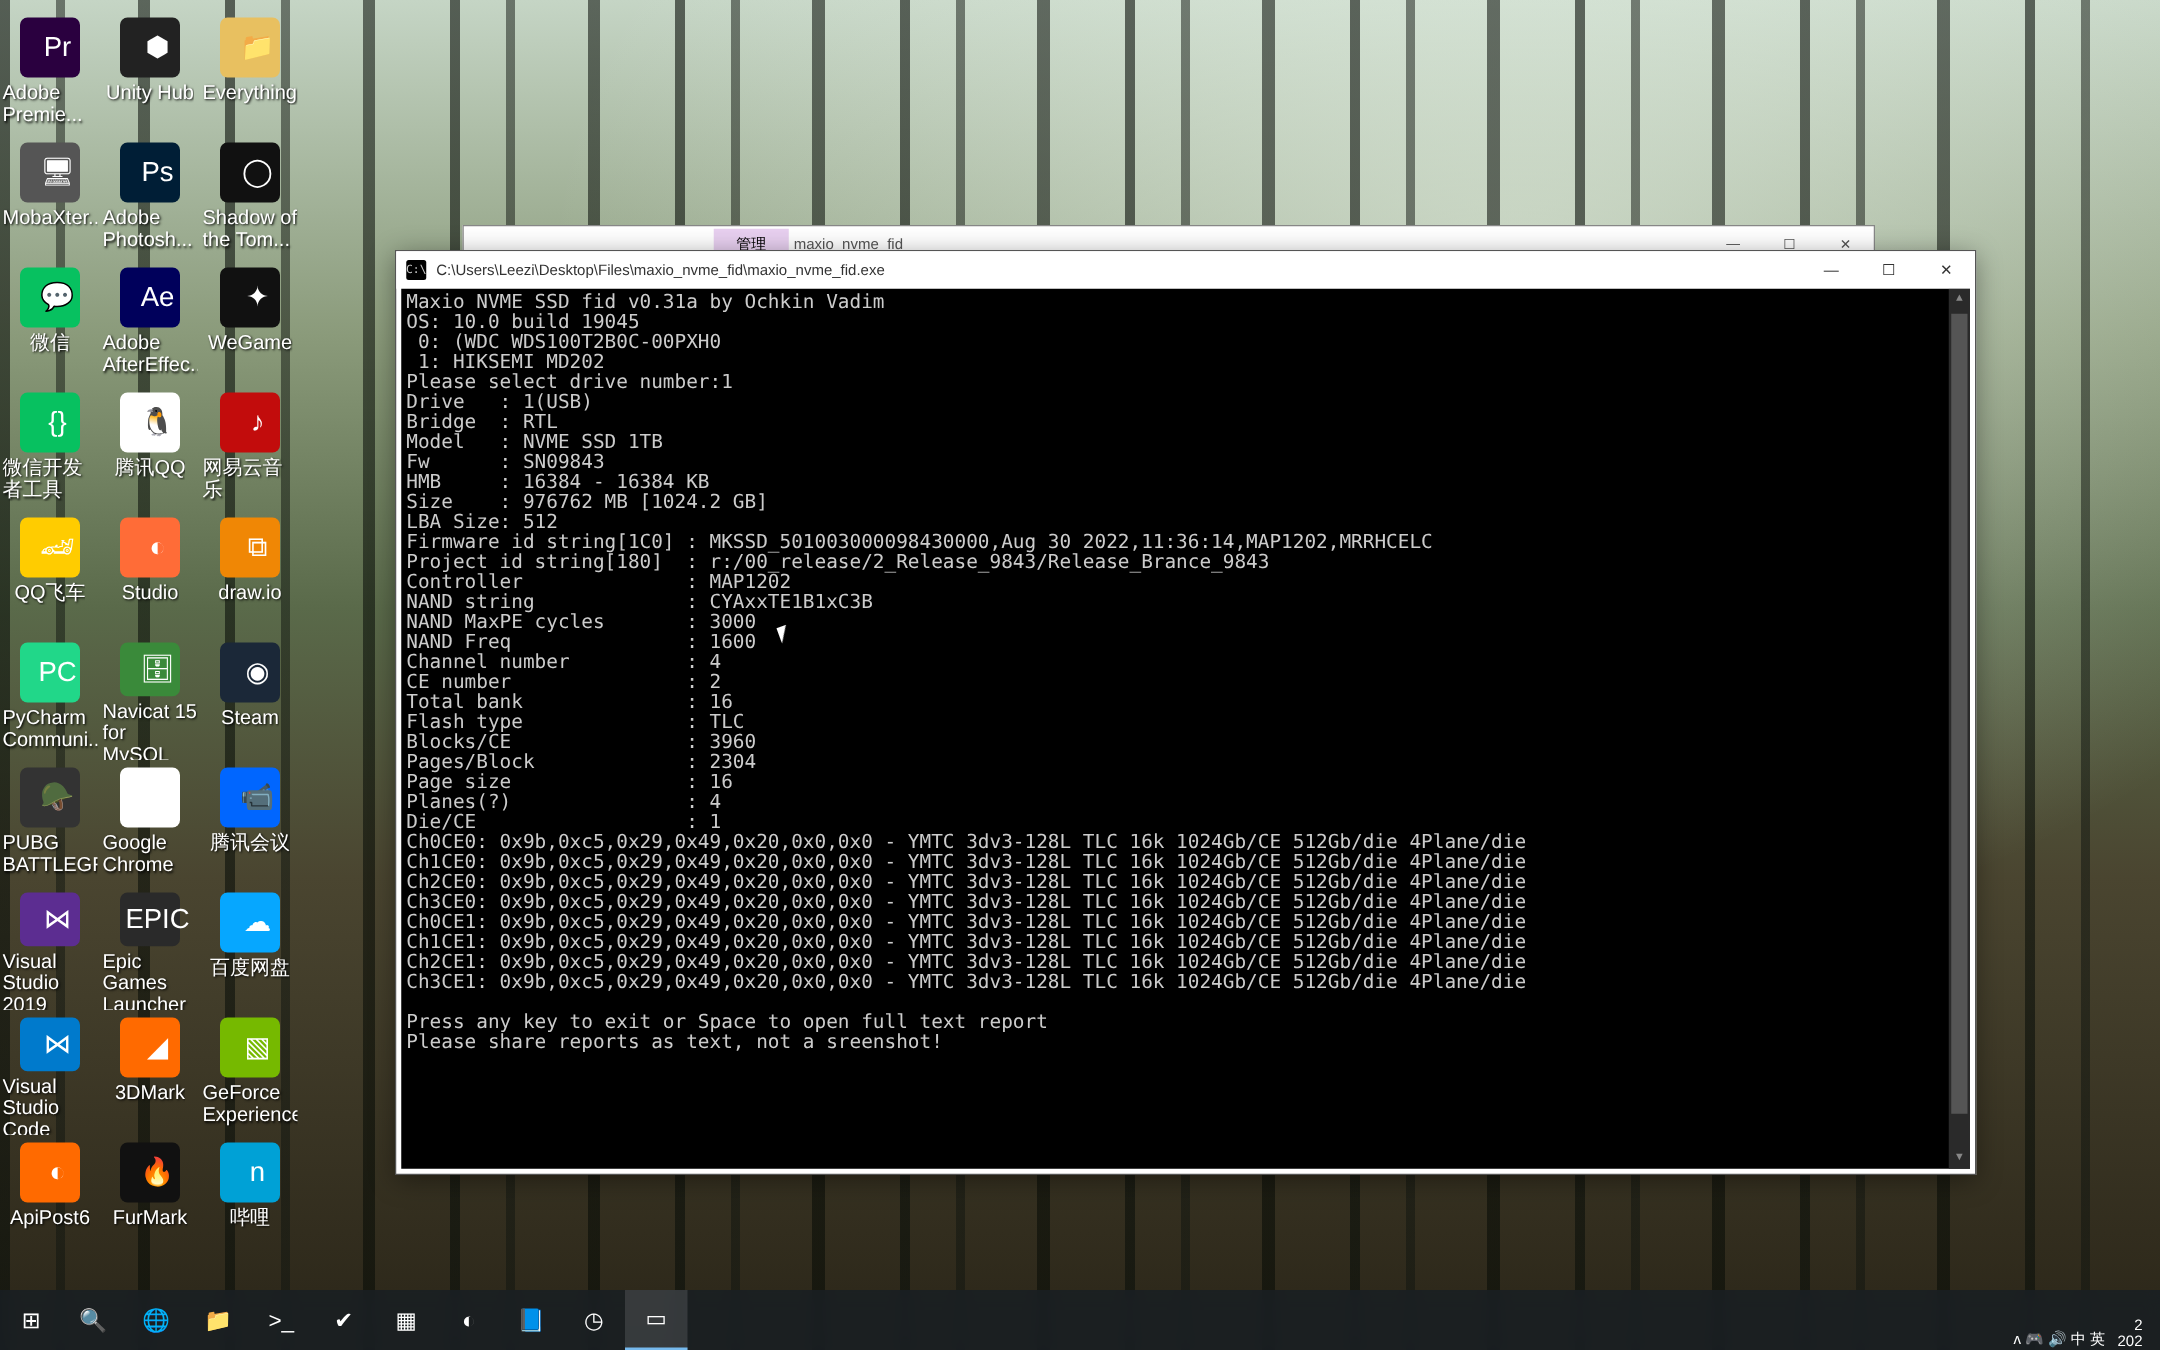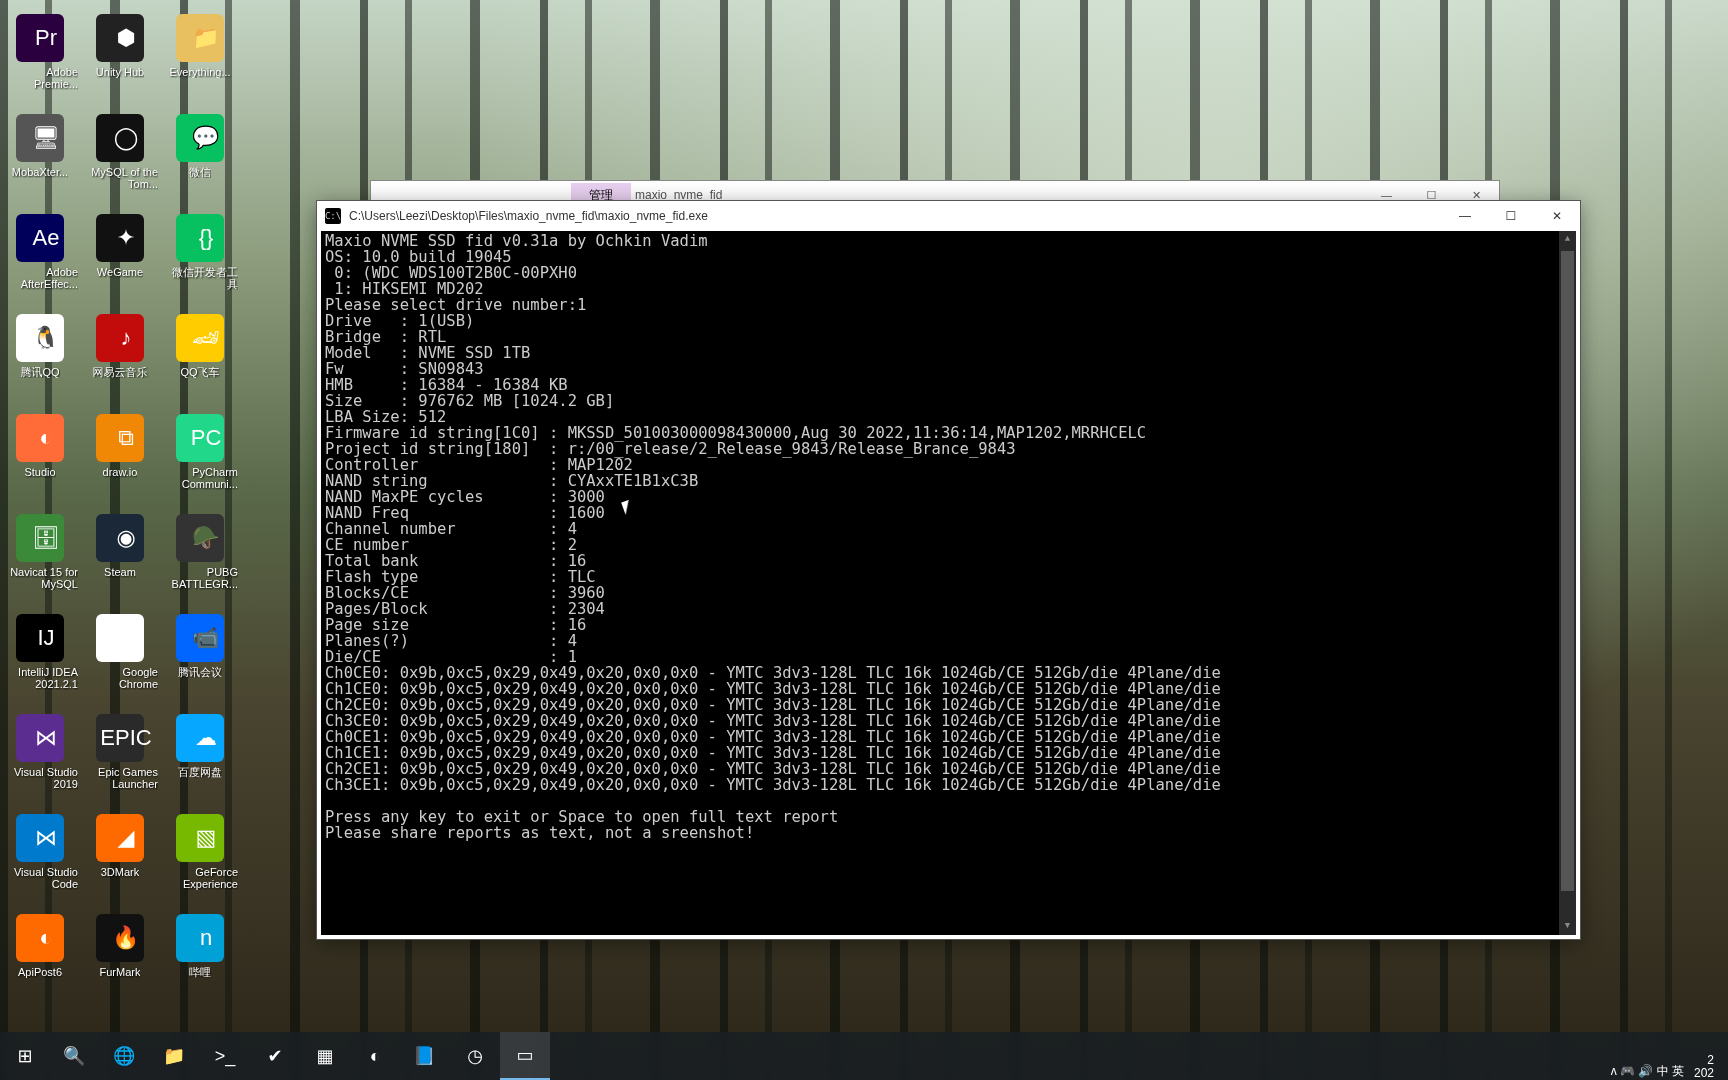--- a/index.html
+++ b/index.html
@@ -13,21 +13,21 @@
   position: absolute; inset: 0;
   background:
     repeating-linear-gradient(90deg, rgba(10,15,10,.6) 0 8px, transparent 8px 45px, rgba(15,20,15,.5) 45px 52px, transparent 52px 110px, rgba(5,10,5,.55) 110px 120px, transparent 120px 180px),
     radial-gradient(ellipse at 70% 20%, rgba(240,250,240,.55), transparent 45%),
     linear-gradient(to bottom, #c5d5c5 0%, #8a9a7a 25%, #5a6a4a 45%, #4a4530 65%, #2a2518 100%);
 }
 
 .desktop { position: absolute; top: 8px; left: 0; width: 250px; display: flex; flex-wrap: wrap; align-content: flex-start; }
 .dicon { width: 80px; height: 100px; display: flex; flex-direction: column; align-items: center; justify-content: flex-start; padding-top: 6px; cursor: pointer; }
 .dicon .ic { width: 48px; height: 48px; border-radius: 6px; display: flex; align-items: center; justify-content: center; font-size: 22px; color: #fff; padding-left: 12px; }
-.dicon .lbl { color: #fff; font-size: 11px; text-align: right; margin-top: 4px; text-shadow: 1px 1px 2px #000; line-height: 1.1; max-width: 76px; overflow: hidden; }
+.dicon .lbl { color: #fff; font-size: 16px; text-align: left; margin-top: 4px; text-shadow: 1px 1px 2px #000; line-height: 1.1; max-width: 76px; overflow: hidden; }
 
 .explorer { position: absolute; left: 370px; top: 180px; width: 1130px; height: 30px; background: #fff; border: 1px solid #888; }
 .explorer .tabstrip { height: 28px; display: flex; align-items: center; font-size: 12px; }
 .explorer .tab { background: #e8d0f0; padding: 4px 18px; margin-left: 200px; }
 .explorer .tabtxt { margin-left: 4px; color: #555; }
 .explorer .ctrls { position: absolute; right: 0; top: 0; display: flex; }
 .explorer .ctrls span { width: 45px; height: 28px; display: flex; align-items: center; justify-content: center; font-size: 11px; color: #555; }
 
 .console { position: absolute; left: 316px; top: 200px; width: 1265px; height: 740px; background: #fff; border: 1px solid #555; box-shadow: 0 4px 20px rgba(0,0,0,.4); }
 .titlebar { height: 30px; background: #fff; display: flex; align-items: center; padding: 0 8px; font-size: 12px; color: #333; }
@@ -65,22 +65,26 @@
     </div>
     <div class="dicon">
       <div class="ic" style="background:#e8c060">📁</div>
       <div class="lbl">Everything...</div>
     </div>
     <div class="dicon">
       <div class="ic" style="background:#555">🖥</div>
       <div class="lbl">MobaXter...</div>
     </div>
     <div class="dicon">
+      <div class="ic" style="background:#001e36">Ps</div>
+      <div class="lbl">Adobe Photosh...</div>
+    </div>
+    <div class="dicon">
       <div class="ic" style="background:#111">◯</div>
-      <div class="lbl">MySQL of the Tom...</div>
+      <div class="lbl">Shadow of the Tom...</div>
     </div>
     <div class="dicon">
       <div class="ic" style="background:#07c160">💬</div>
       <div class="lbl">微信</div>
     </div>
     <div class="dicon">
       <div class="ic" style="background:#00005b">Ae</div>
       <div class="lbl">Adobe AfterEffec...</div>
     </div>
     <div class="dicon">
@@ -119,24 +123,20 @@
       <div class="ic" style="background:#3a8a3a">🗄</div>
       <div class="lbl">Navicat 15 for MySQL</div>
     </div>
     <div class="dicon">
       <div class="ic" style="background:#1b2838">◉</div>
       <div class="lbl">Steam</div>
     </div>
     <div class="dicon">
       <div class="ic" style="background:#333">🪖</div>
       <div class="lbl">PUBG BATTLEGR...</div>
-    </div>
-    <div class="dicon">
-      <div class="ic" style="background:#000">IJ</div>
-      <div class="lbl">IntelliJ IDEA 2021.2.1</div>
     </div>
     <div class="dicon">
       <div class="ic" style="background:#fff">◉</div>
       <div class="lbl">Google Chrome</div>
     </div>
     <div class="dicon">
       <div class="ic" style="background:#0066ff">📹</div>
       <div class="lbl">腾讯会议</div>
     </div>
     <div class="dicon">

